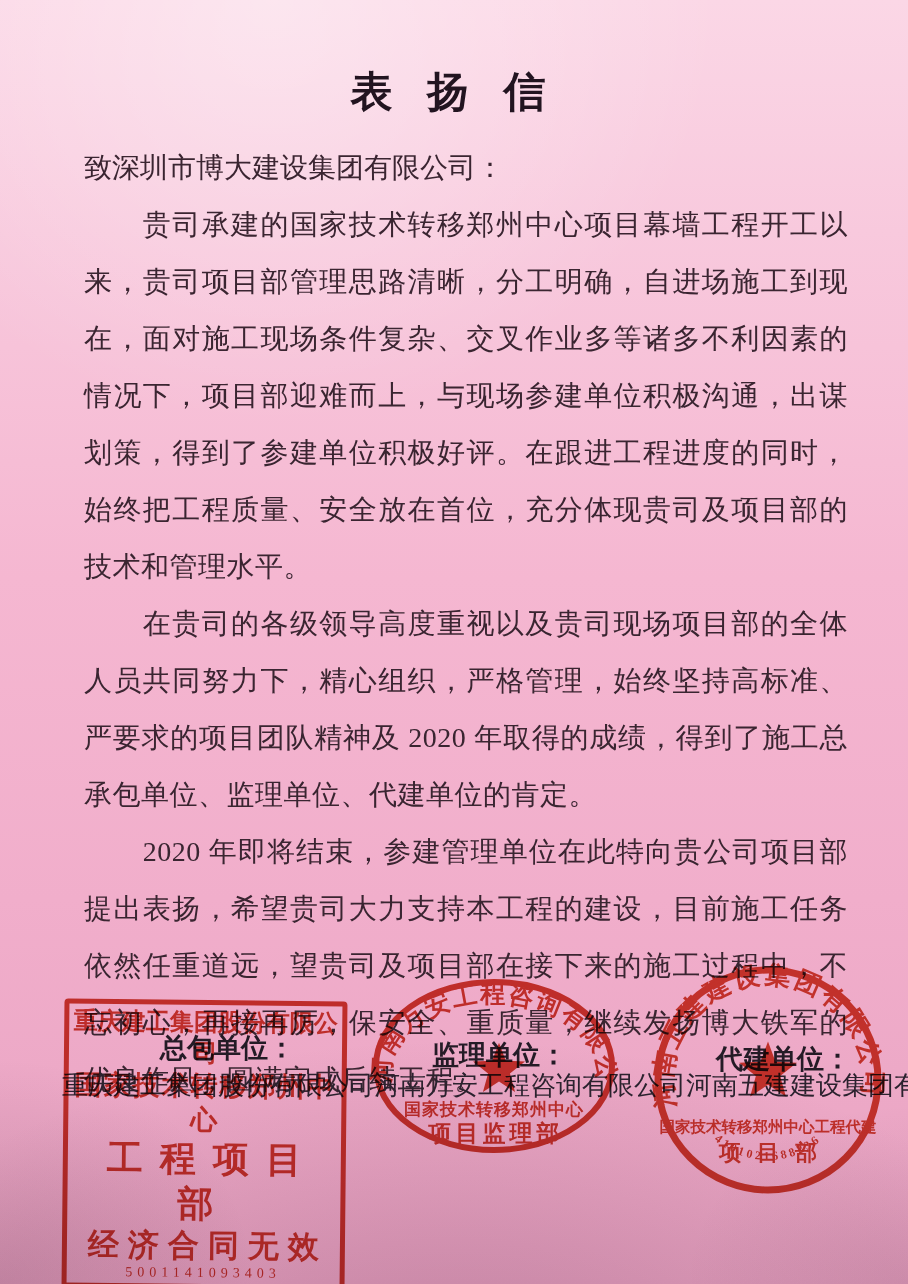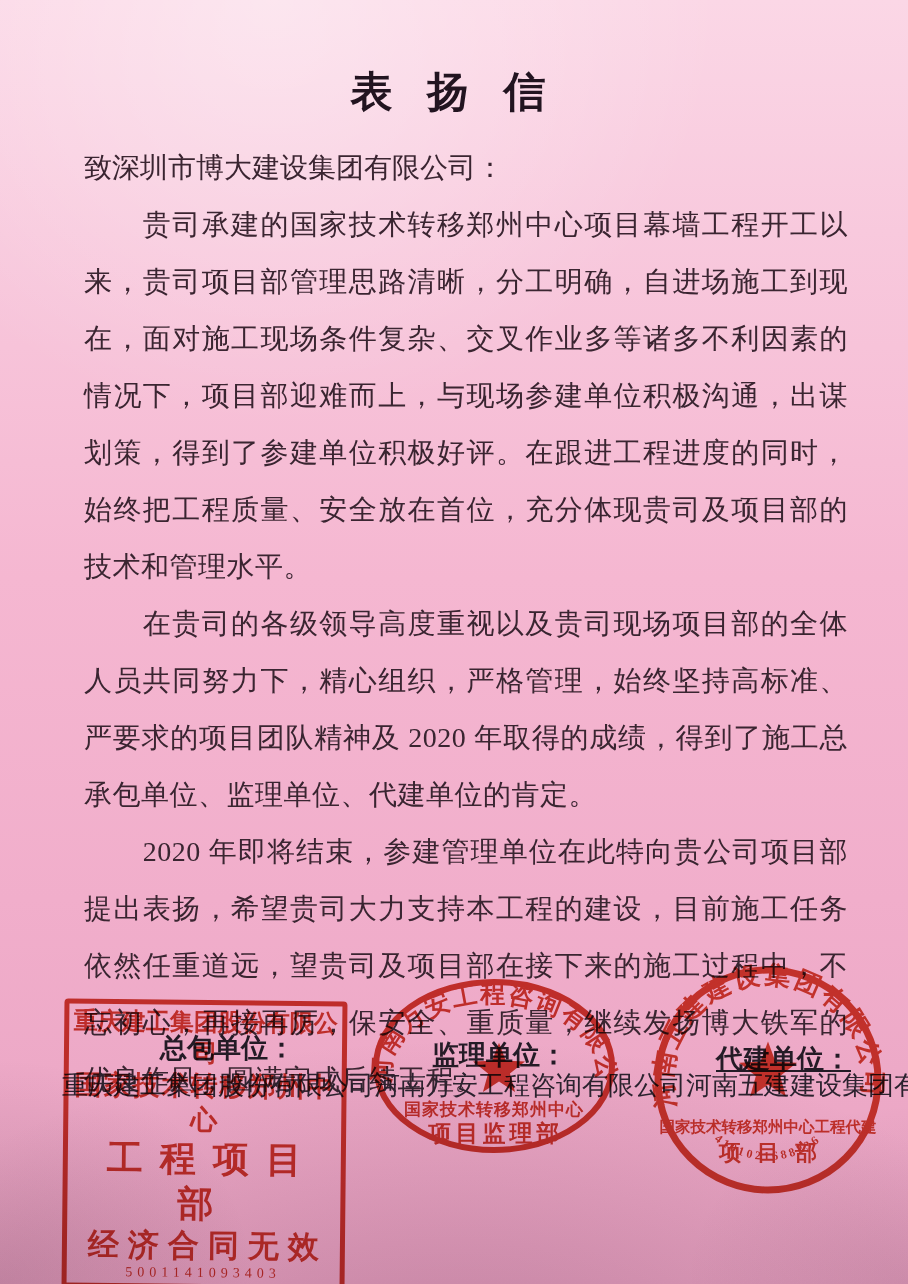--- a/index.html
+++ b/index.html
@@ -86,21 +86,21 @@
   <p class="salutation">致深圳市博大建设集团有限公司：</p>
 
   <div class="bodytext">
     <p>贵司承建的国家技术转移郑州中心项目幕墙工程开工以来，贵司项目部管理思路清晰，分工明确，自进场施工到现在，面对施工现场条件复杂、交叉作业多等诸多不利因素的情况下，项目部迎难而上，与现场参建单位积极沟通，出谋划策，得到了参建单位积极好评。在跟进工程进度的同时，始终把工程质量、安全放在首位，充分体现贵司及项目部的技术和管理水平。</p>
     <p>在贵司的各级领导高度重视以及贵司现场项目部的全体人员共同努力下，精心组织，严格管理，始终坚持高标准、严要求的项目团队精神及 2020 年取得的成绩，得到了施工总承包单位、监理单位、代建单位的肯定。</p>
     <p>2020 年即将结束，参建管理单位在此特向贵公司项目部提出表扬，希望贵司大力支持本工程的建设，目前施工任务依然任重道远，望贵司及项目部在接下来的施工过程中，不忘初心，再接再厉，保安全、重质量，继续发扬博大铁军的优良作风，圆满完成后续工程。</p>
   </div>
 
   <span class="sig-label" style="left:160px;top:1030px;font-family:Liberation Serif, serif;">总包单位：</span>
   <span class="sig-label" style="left:432px;top:1037px;">监理单位：</span>
-  <span class="sig-label" style="left:716px;top:1041px;text-decoration:underline;">代建单位：</span>
+  <span class="sig-label" style="left:716px;top:1041px;">代建单位：</span>
 
   <div class="companies-row">
     <span>重庆建工集团股份有限公司</span>
     <span>河南万安工程咨询有限公司</span>
     <span>河南五建建设集团有限公司</span>
   </div>
 
   <div class="rect-stamp stamp">
     <div class="r1">重庆建工集团股份有限公司</div>
     <div class="r2">国家技术转移郑州中心</div>

